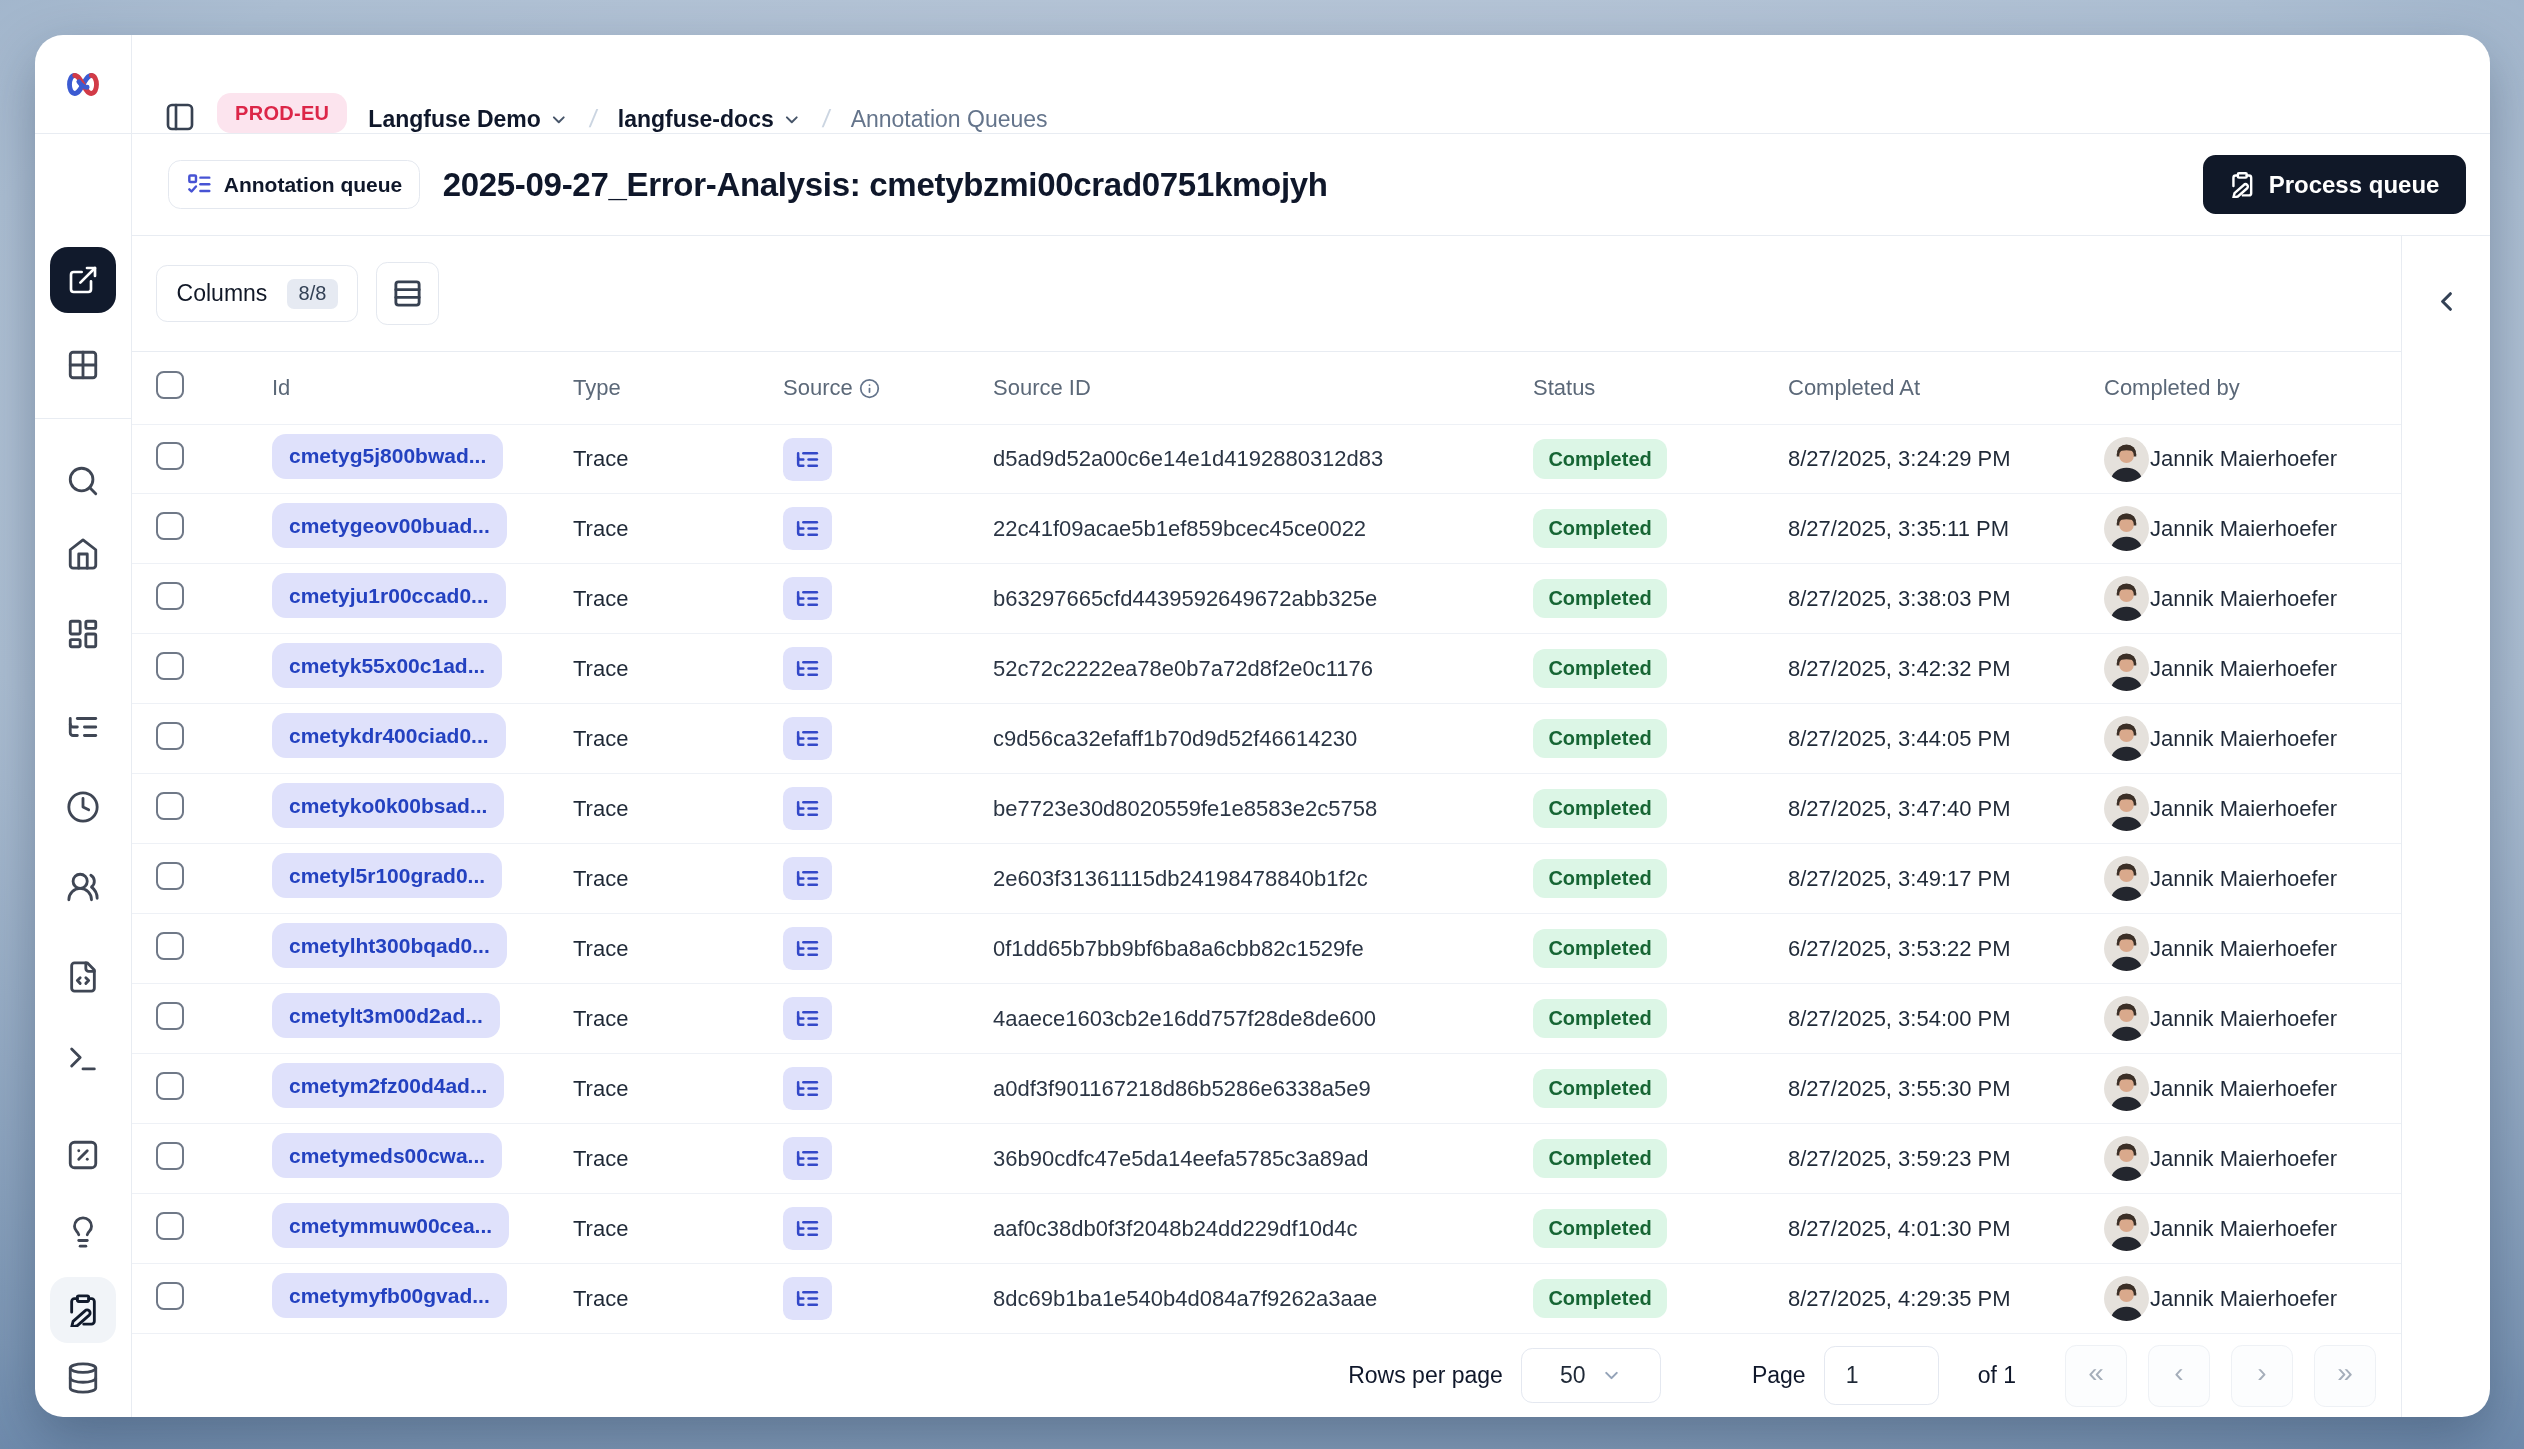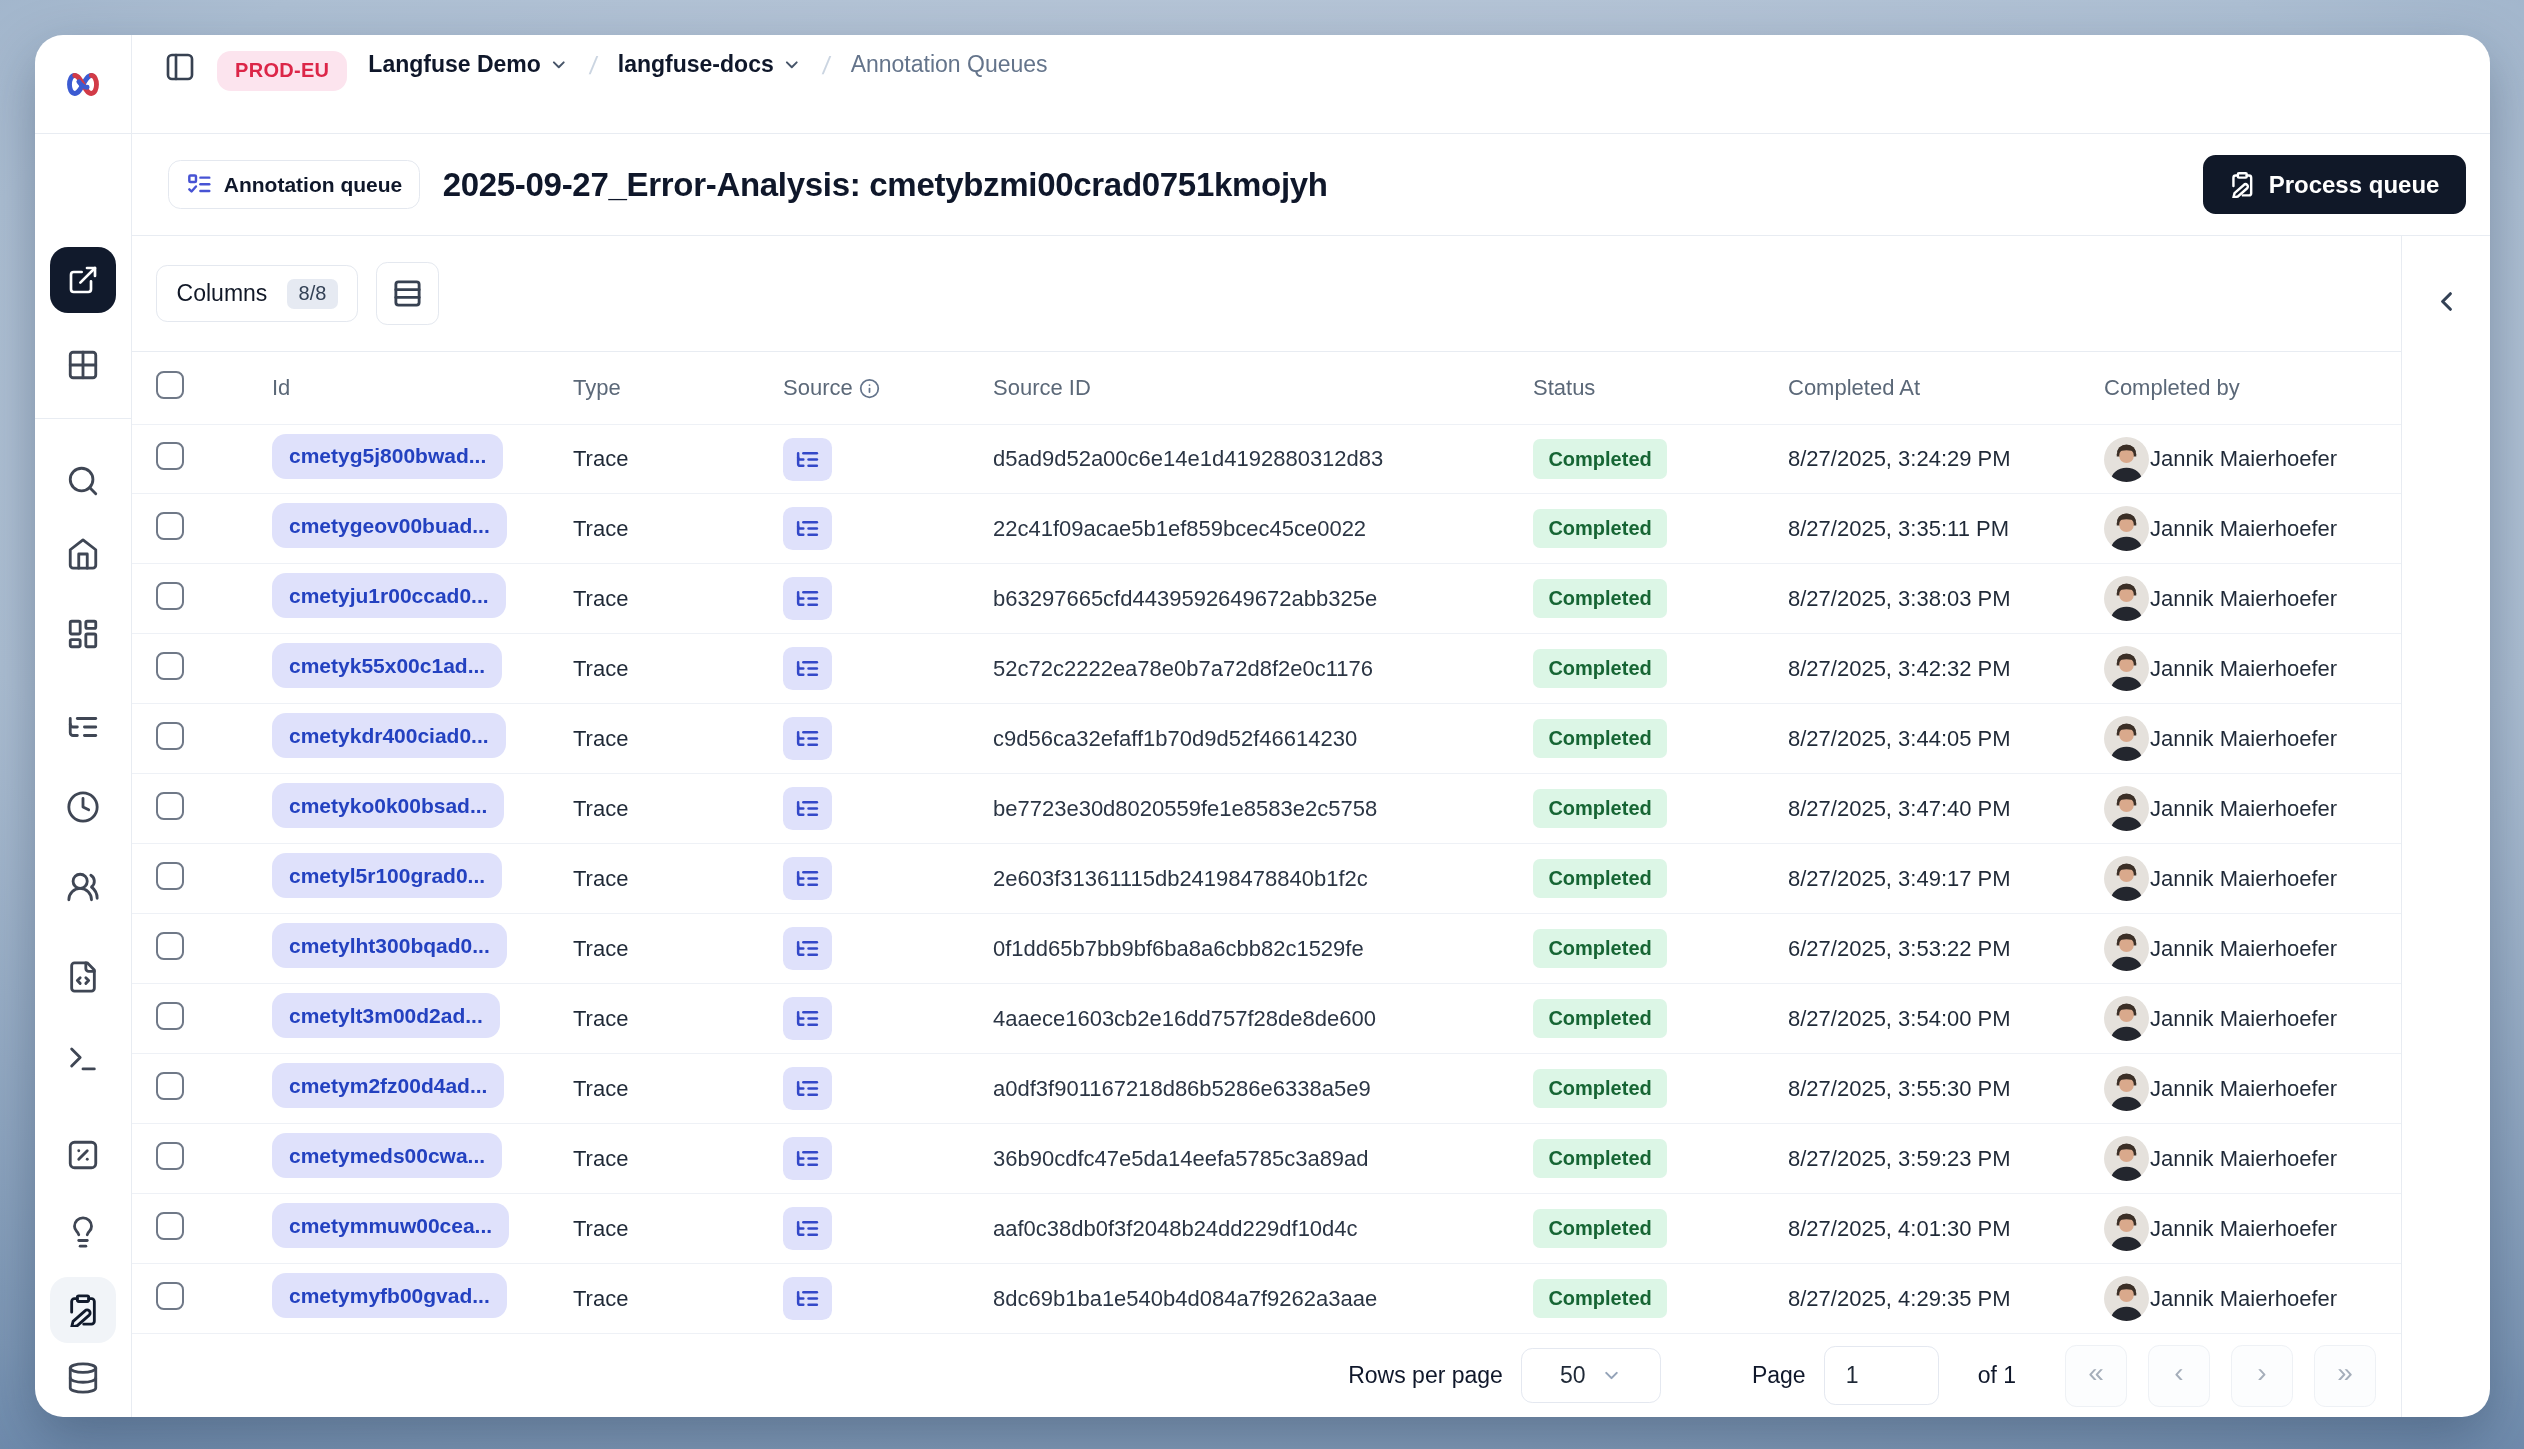--- a/index.html
+++ b/index.html
@@ -11,21 +11,21 @@
   }
   .window {
     position:absolute; left:35px; top:35px; width:2455px; height:1382px;
     background:#ffffff; border-radius:28px; overflow:hidden;
     box-shadow:0 21px 56px rgba(20,40,70,.35);
     display:grid; grid-template-columns:97px 1fr; grid-template-rows:99px 1fr;
   }
   
   .logo-cell { border-right:1.4px solid #e8ecf2; border-bottom:1.4px solid #e8ecf2; display:flex; align-items:center; justify-content:center; }
   
-  .topbar { border-bottom:1.4px solid #e8ecf2; display:flex; align-items:flex-start; gap:21px; padding:16px 28px 0 32px; font-size:23px; }
+  .topbar { border-bottom:1.4px solid #e8ecf2; display:flex; align-items:flex-end; gap:21px; padding:0 28px 0 32px; font-size:23px; }
   .icon-btn { background:none; border:none; display:flex; align-items:center; justify-content:center; cursor:pointer; color:#374151; }
   .env-badge { background:#fce4ee; color:#dc2648; font-weight:700; font-size:20px; padding:8.4px 18px; border-radius:14px; letter-spacing:0.3px; }
   .crumb { display:flex; align-items:center; gap:8.4px; font-weight:600; color:#0f172a; cursor:pointer; }
   .crumb .chev { color:#475569; display:flex; }
   .crumb-sep { color:#cbd5e1; font-size:25px; font-weight:400; transform:skewX(-8deg); }
   .crumb-current { color:#64748b; font-weight:400; }
   
   .sidebar { border-right:1.4px solid #e8ecf2; position:relative; }
   .snav { position:absolute; left:50%; transform:translate(-50%,-50%); display:flex; align-items:center; justify-content:center; color:#3f4654; cursor:pointer; }
   .snav.boxed-dark { width:66px; height:66px; background:#111a2c; border-radius:18px; color:#ffffff; transform:translateX(-50%); }
@@ -50,21 +50,21 @@
   .thead, .trow { display:grid; grid-template-columns:140px 301px 210px 210px 540px 255px 316px auto; align-items:center; }
   .thead { height:72px; color:#5b6878; font-size:22px; font-weight:500; }
   .trow { height:70px; border-bottom:1.4px solid #eef1f6; font-size:22px; color:#1f2937; }
   .tbody .trow:first-child { border-top:1.4px solid #eef1f6; }
   .cell-cb { padding-left:24px; }
   .checkbox { width:28px; height:28px; border:2.1px solid #6f7887; border-radius:7.7px; background:#fff; display:inline-block; cursor:pointer; }
   .th-source { display:flex; align-items:center; gap:6px;text-align:right; }
   .id-badge { display:inline-block; max-width:280px; overflow:hidden; white-space:nowrap; background:#dfe1fb; color:#2341c0; font-weight:700; font-size:21px; border-radius:14px; padding:10.5px 17px; cursor:pointer; }
   .source-badge { display:inline-flex; align-items:center; justify-content:center; background:#dfe1fb; color:#3348c8; border-radius:9.8px; padding:9px 12px; cursor:pointer; }
   .hash { color:#2b3544; }
-  .status-badge { display:inline-block; background:#dcf6e6; color:#166534; font-size:20px; font-weight:600; border-radius:7px; padding:8.4px 15.4px; }
+  .status-badge { display:inline-block; background:#dcf6e6; color:#166534; font-size:20px; font-weight:600; border-radius:12px; padding:8.4px 15.4px; }
   .by-cell { display:flex; align-items:center; gap:1px; }
   .avatar { width:45px; height:45px; border-radius:50%; overflow:hidden; flex:0 0 auto; }
   
   .tfooter { margin-top:auto; height:83px; display:flex; align-items:center; justify-content:flex-end; gap:18px; padding-right:25px; font-size:23px; color:#0f172a; }
   .select-box { display:flex; align-items:center; justify-content:center; gap:15.4px; width:140px; height:55px; border:1.4px solid #e4e8f0; border-radius:11.2px; background:#fff; cursor:pointer; color:#1f2937; }
   .select-box .chev { color:#94a3b8; display:flex; }
   .page-label { margin-left:73px; }
   .page-input { width:115px; height:59px; border:1.4px solid #e4e8f0; border-radius:11.2px; font-size:23px; font-family:inherit; color:#1f2937; padding-left:21px; outline:none; }
   .of-label { white-space:nowrap;margin-left:21px; }
   .pager { display:flex; gap:21px; margin-left:31px; }

